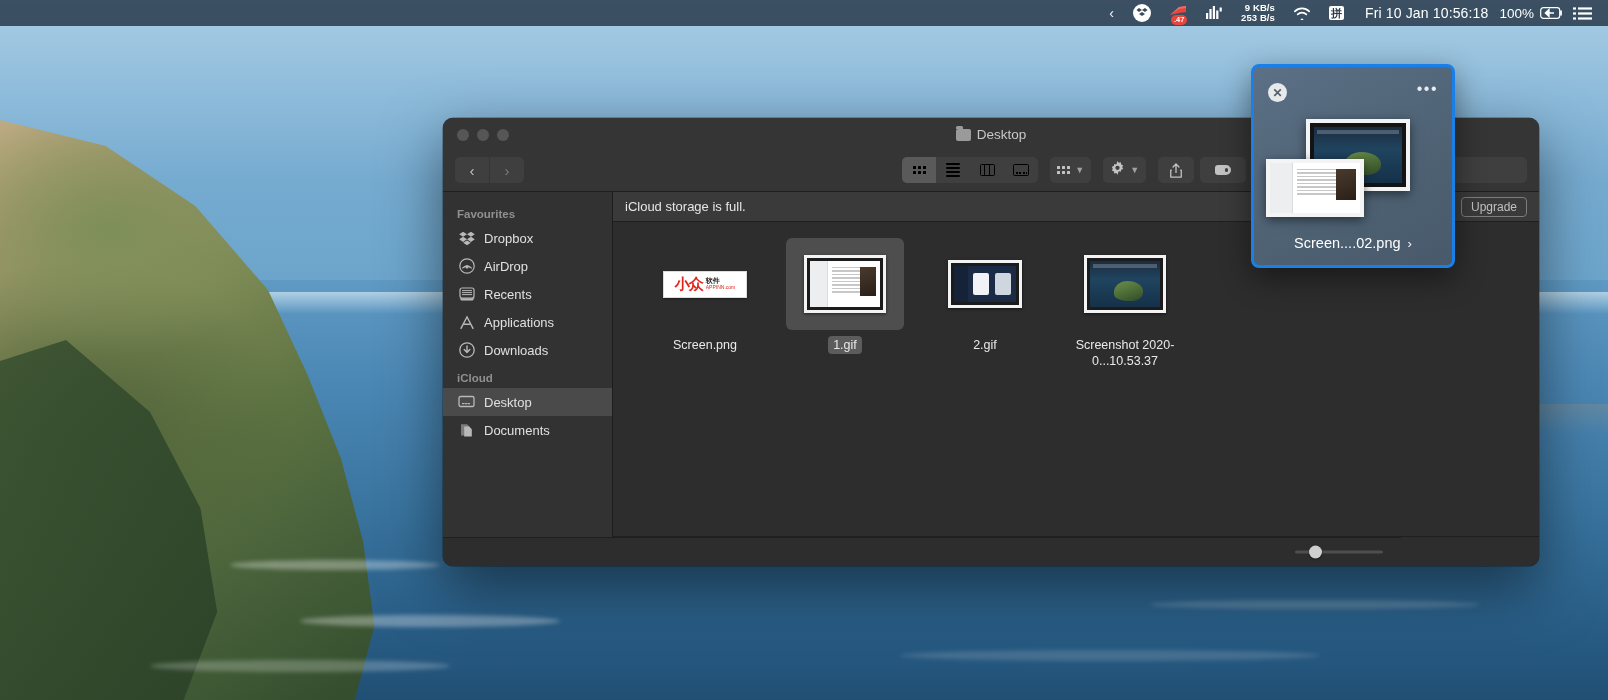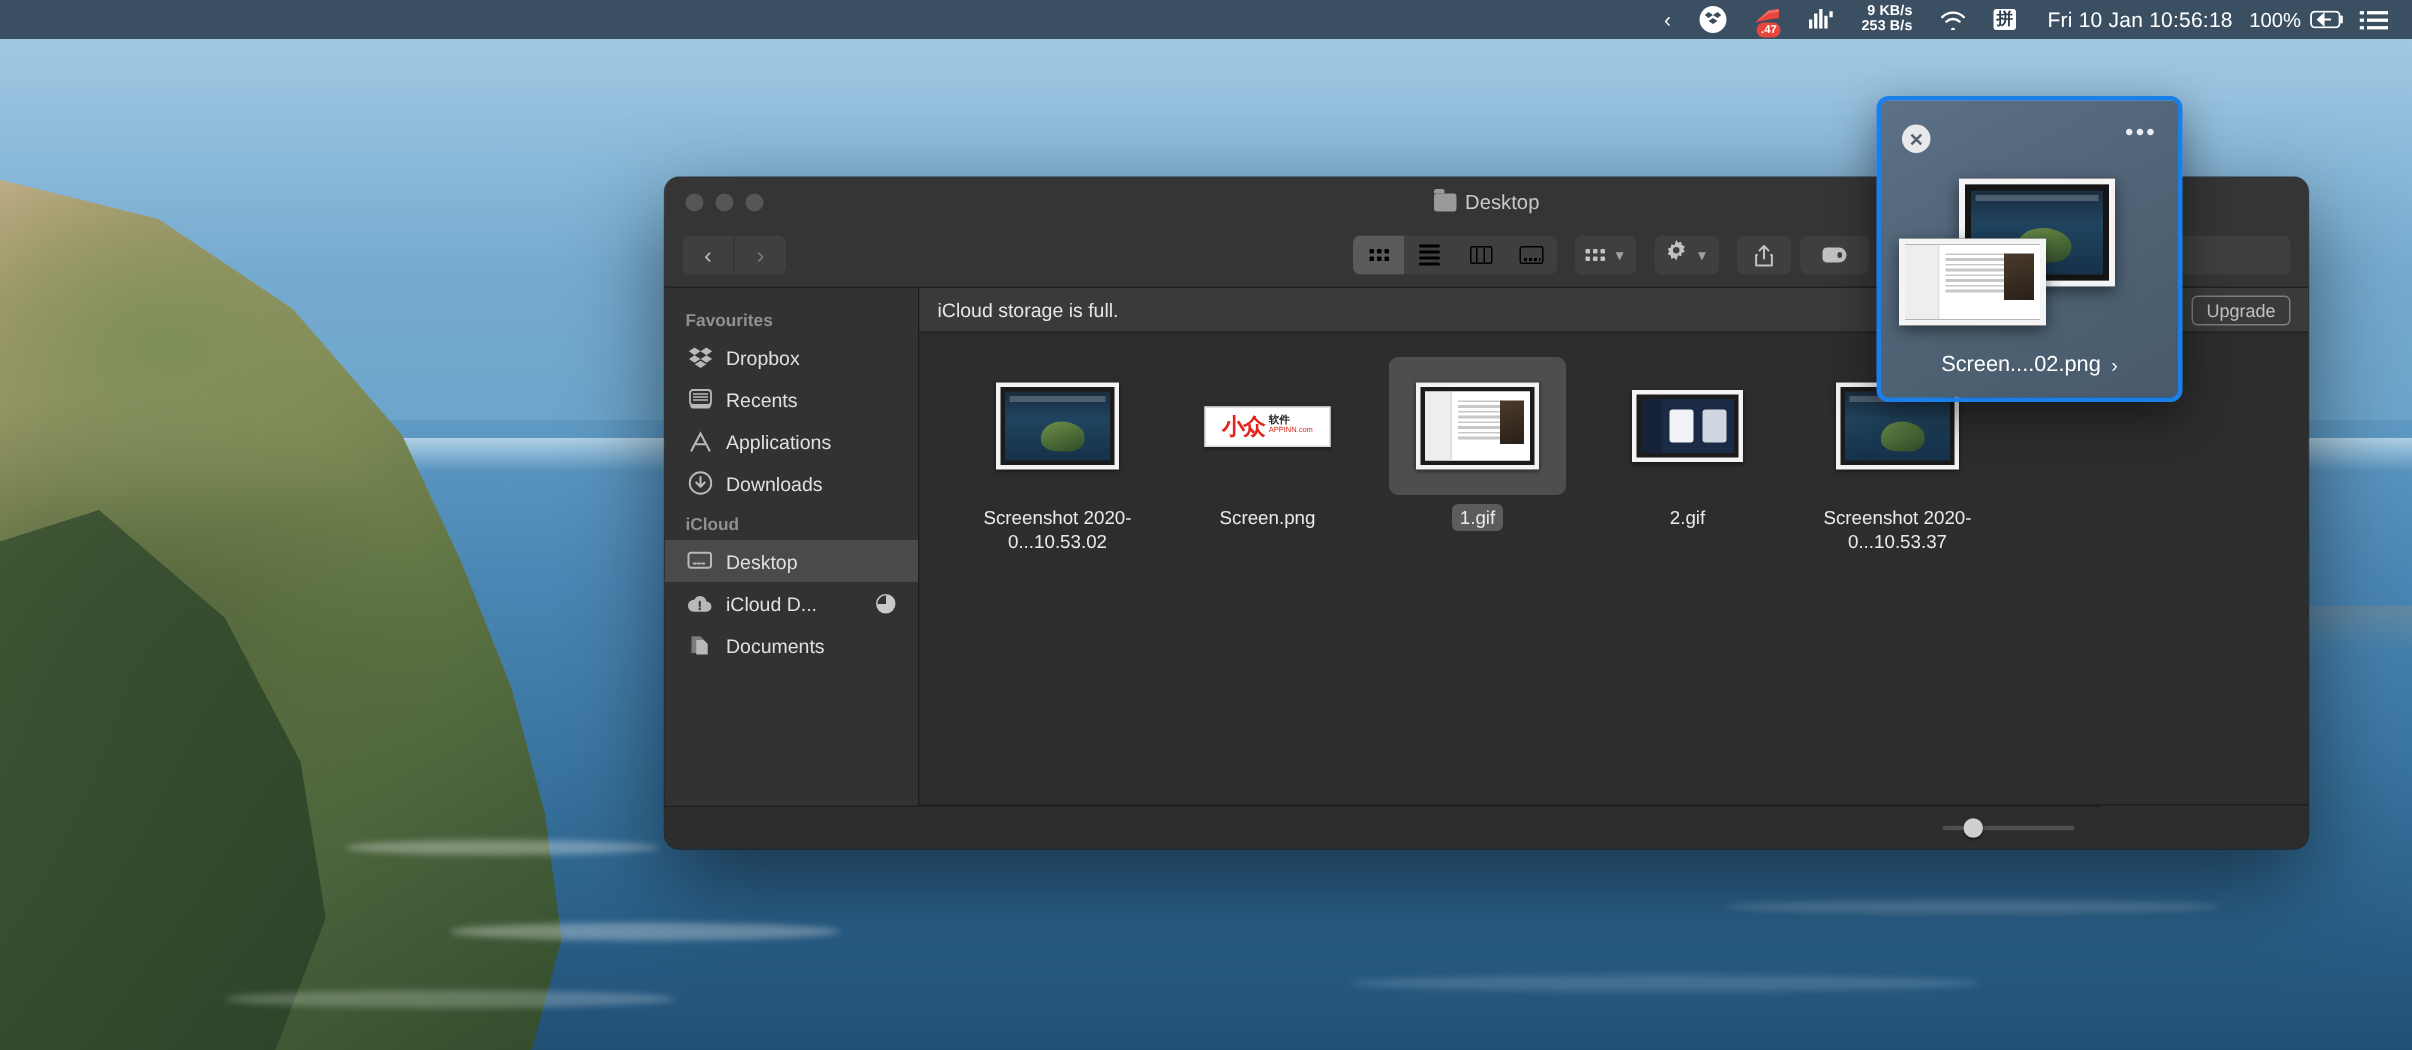--- a/index.html
+++ b/index.html
@@ -483,20 +483,31 @@
 
       <div class="sb-item">
         <span class="sb-ico">
           <svg width="16" height="15" viewBox="0 0 15 14">
               <path fill="currentColor" d="M3.8 0.6L7.5 3 3.8 5.4 0.2 3zM11.2 0.6L14.8 3 11.2 5.4 7.5 3zM0.2 7.8L3.8 5.4 7.5 7.8 3.8 10.2zM11.2 5.4L14.8 7.8 11.2 10.2 7.5 7.8zM3.9 11.1L7.5 8.8 11.1 11.1 7.5 13.4z"></path>
             </svg>
         </span>
         <span class="sb-label">Dropbox</span>
       </div>
 
+      <div class="sb-item">
+        <span class="sb-ico">
+          <svg width="16" height="16" viewBox="0 0 16 16">
+              <circle cx="8" cy="8" r="7.2" fill="none" stroke="currentColor" stroke-width="1.2"></circle>
+              <circle cx="8" cy="9" r="1.6" fill="currentColor"></circle>
+              <path d="M5 9.4 A3.6 3.6 0 0 1 11 9.4" fill="none" stroke="currentColor" stroke-width="1.2"></path>
+              <path d="M3.3 10.4 A5.8 5.8 0 0 1 12.7 10.4" fill="none" stroke="currentColor" stroke-width="1.2"></path>
+            </svg>
+        </span>
+        <span class="sb-label">AirDrop</span>
+      </div>
 
       <div class="sb-item">
         <span class="sb-ico">
           <svg width="16" height="14" viewBox="0 0 16 14">
               <rect x="1" y="1" width="14" height="10" rx="2" fill="none" stroke="currentColor" stroke-width="1.2"></rect>
               <path d="M3 3.6h10M3 5.6h10M3 7.6h10" stroke="currentColor" stroke-width="1"></path>
               <path d="M0.6 11.2 h14.8 l-1.6 2.2 H2.2 Z" fill="currentColor"></path>
             </svg>
         </span>
         <span class="sb-label">Recents</span>
@@ -527,62 +538,40 @@
       <div class="sb-item sel">
         <span class="sb-ico">
           <svg width="17" height="14" viewBox="0 0 17 14">
               <rect x="1" y="1.5" width="15" height="10" rx="1.6" fill="none" stroke="currentColor" stroke-width="1.3"></rect>
               <path d="M4.5 8.6h1.4M7.3 8.6h1.4M10.1 8.6h1.4" stroke="currentColor" stroke-width="1.3" stroke-linecap="round"></path>
             </svg>
         </span>
         <span class="sb-label">Desktop</span>
       </div>
 
-      <div class="sb-item">
-        <span class="sb-ico">
-          <svg width="17" height="13" viewBox="0 0 17 13">
-              <path fill="currentColor" d="M4.4 11.8h8.4a3.4 3.4 0 0 0 .2-6.8 4.3 4.3 0 0 0-8.1-1.2A3.4 3.4 0 0 0 4.4 11.8z"></path>
-              <path d="M8.5 5.2v3.2" stroke="#323232" stroke-width="1.3" stroke-linecap="round"></path>
-              <circle cx="8.5" cy="10" r=".8" fill="#323232"></circle>
-            </svg>
-        </span>
-        <span class="sb-label">iCloud D...</span>
-        <span class="pie"></span>
-      </div>
 
       <div class="sb-item">
         <span class="sb-ico">
           <svg width="16" height="16" viewBox="0 0 16 16">
               <path d="M2 2.2h6l2.4 2.4v8.8H2z" fill="currentColor" opacity=".55"></path>
               <path d="M5.2 4.6h5l2.6 2.6v7.2h-7.6z" fill="currentColor"></path>
             </svg>
         </span>
         <span class="sb-label">Documents</span>
       </div>
     </div>
 
     <div id="content">
       <div id="banner">
         <span>iCloud storage is full.</span>
         <span id="upgrade">Upgrade</span>
       </div>
 
       <div id="filegrid">
 
-        <div class="file">
-          <div class="thumbwrap">
-            <div class="shot w1">
-              <div class="mac-desktop">
-                  <div class="mac-bar"></div>
-                  <div class="mac-island"></div>
-                </div>
-            </div>
-          </div>
-          <div class="fname">Screenshot 2020-0...10.53.02</div>
-        </div>
 
         <div class="file">
           <div class="thumbwrap">
             <div class="appinn">
               <span class="cn">小众</span>
               <span class="rt">
                   <b>软件</b>
                   <s>APPINN.com</s>
                 </span>
             </div>

